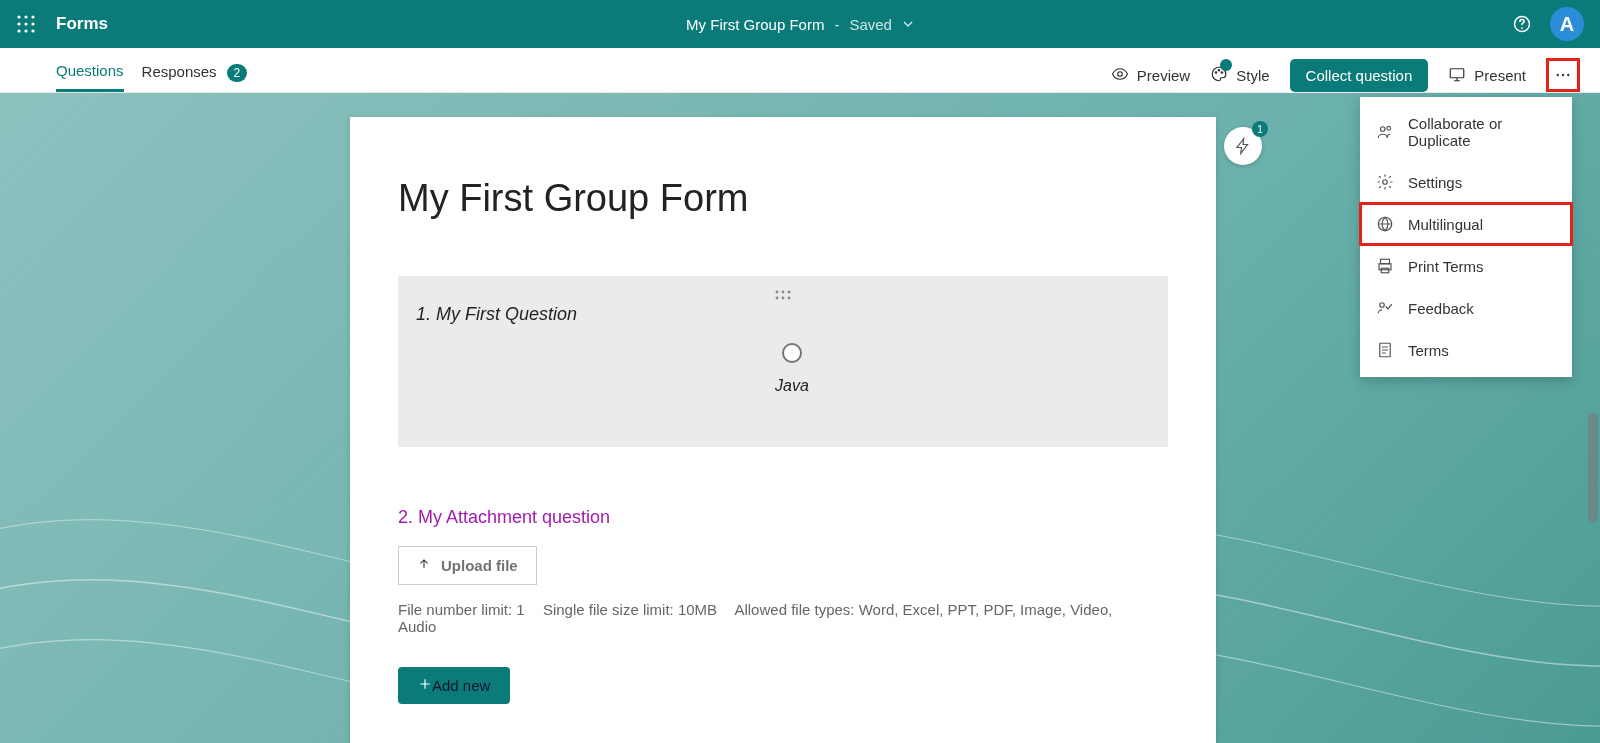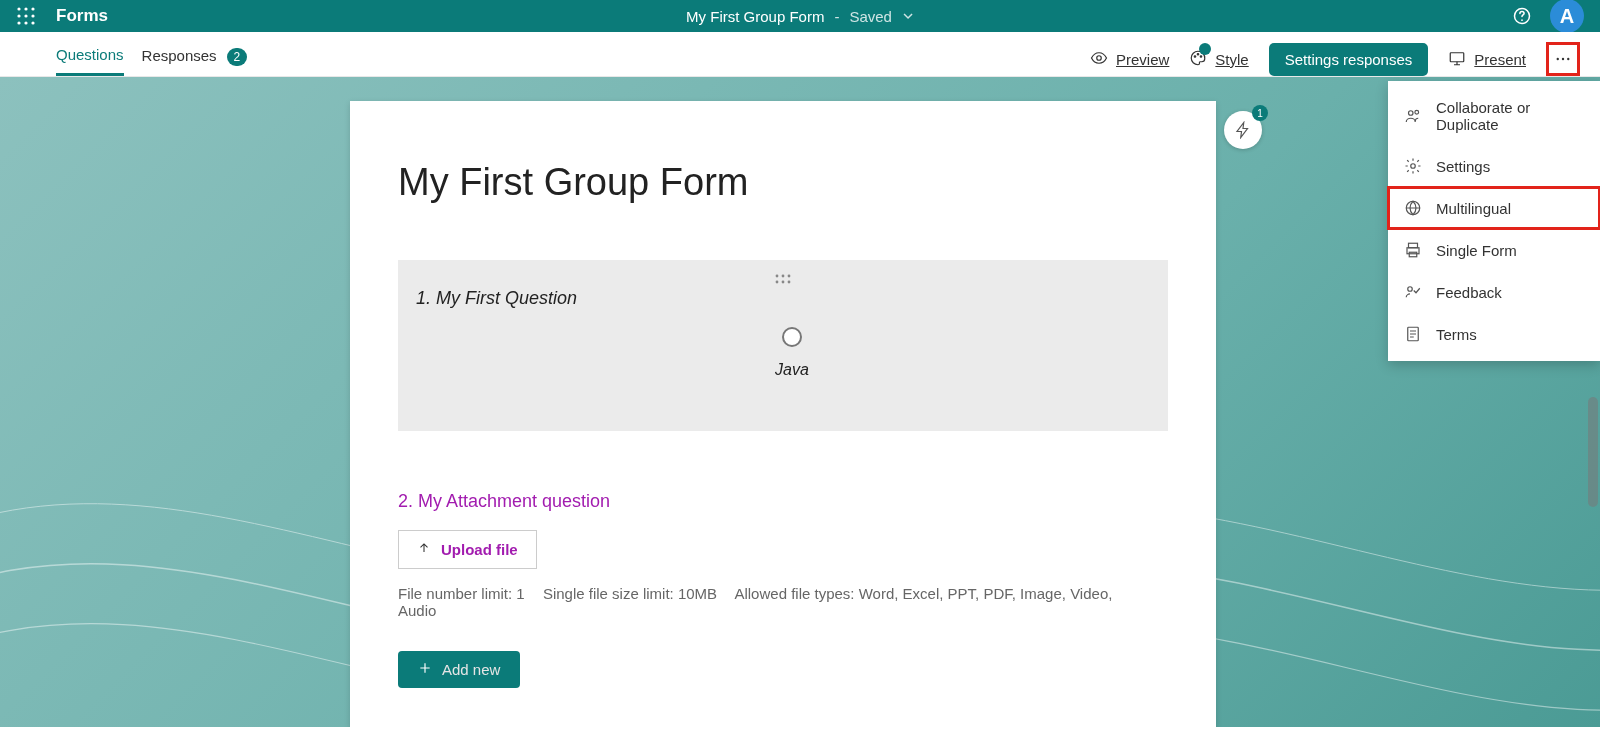--- a/index.html
+++ b/index.html
@@ -1,21 +1,21 @@
 <!DOCTYPE html>
 <html><head>
 <meta charset="utf-8">
 <style>
   * { box-sizing: border-box; margin: 0; padding: 0; font-family: "Segoe UI", Arial, sans-serif; }
   html, body { width: 1600px; height: 743px; overflow: hidden; }
   body { background: #fff; }
 
   
   .top-header {
-    height: 32px;
+    height: 48px;
     background: #0b7b79;
     color: #fff;
     display: flex;
     align-items: center;
     padding: 0 16px;
     position: relative;
   }
   .waffle {
     width: 20px; height: 20px;
     margin-right: 20px;
@@ -98,21 +98,20 @@
     gap: 20px;
   }
   .tool-btn {
     display: flex;
     align-items: center;
     gap: 8px;
     font-size: 15px;
     color: #333;
     cursor: pointer;
     position: relative;
-    text-decoration: underline;
   }
   .tool-btn svg { width: 18px; height: 18px; }
   .style-badge {
     position: absolute;
     top: -6px; left: 10px;
     width: 12px; height: 12px;
     background: #0b7b79;
     border-radius: 50%;
   }
   .collect-btn {
@@ -259,48 +258,47 @@
   .upload-btn {
     margin-top: 18px;
     display: inline-flex;
     align-items: center;
     gap: 10px;
     border: 1px solid #ccc;
     background: #fff;
     padding: 10px 18px;
     font-size: 15px;
     font-weight: 600;
-    color: #a21caf;
+    color: #737373;
     cursor: pointer;
   }
   .limits {
     margin-top: 16px;
     font-size: 15px;
     color: #666;
   }
   .limits span { margin-right: 14px; }
 
   .add-new-btn {
     margin-top: 32px;
     display: inline-flex;
     align-items: center;
-    gap: 10px;
     background: #0b7b79;
-    color: #e5e5e5;
+    color: #0f172a;
     padding: 10px 20px;
     border-radius: 4px;
     cursor: pointer;
     font-size: 15px;
   }
 
   
   .dropdown {
     position: absolute;
     top: 4px;
-    right: 0;
+    right: 28px;
     width: 212px;
     background: #fff;
     box-shadow: 0 4px 12px rgba(0,0,0,.2);
     padding: 6px 0;
     z-index: 10;
   }
   .dropdown-item {
     display: flex;
     align-items: center;
     gap: 14px;
@@ -381,21 +379,21 @@
             <path d="M12 3a9 9 0 100 18c1.5 0 2-1 2-2s-.5-2 1-2h2a4 4 0 004-4 9 9 0 00-9-10z"></path>
             <circle cx="8" cy="10" r="1" fill="#333"></circle>
             <circle cx="12" cy="7" r="1" fill="#333"></circle>
             <circle cx="16" cy="10" r="1" fill="#333"></circle>
           </svg>
       </span>
       <span class="style-badge"></span>
       <span>Style</span>
     </div>
     <div class="collect-btn">
-      <span>Settings responses</span>
+      <span>Collect question</span>
     </div>
     <div class="tool-btn">
       <span>
         <svg viewBox="0 0 24 24" fill="none" stroke="#333" stroke-width="1.6">
             <rect x="3" y="5" width="18" height="12" rx="1"></rect>
             <path d="M8 21h8M12 17v4"></path>
           </svg>
       </span>
       <span>Present</span>
     </div>
@@ -506,21 +504,21 @@
           <path d="M3 12h18M12 3c2.5 2.5 4 5.5 4 9s-1.5 6.5-4 9c-2.5-2.5-4-5.5-4-9s1.5-6.5 4-9z"></path>
         </svg>
       <span>Multilingual</span>
     </div>
     <div class="dropdown-item">
       <svg viewBox="0 0 24 24" fill="none" stroke="#555" stroke-width="1.6">
           <rect x="6" y="3" width="12" height="6"></rect>
           <rect x="4" y="9" width="16" height="8"></rect>
           <rect x="7" y="15" width="10" height="6"></rect>
         </svg>
-      <span>Single Form</span>
+      <span>Print Terms</span>
     </div>
     <div class="dropdown-item">
       <svg viewBox="0 0 24 24" fill="none" stroke="#555" stroke-width="1.6">
           <circle cx="8" cy="8" r="3"></circle>
           <path d="M3 19c0-2.5 2.5-4.5 5-4.5"></path>
           <path d="M13 10l3 3 5-6"></path>
         </svg>
       <span>Feedback</span>
     </div>
     <div class="dropdown-item">

